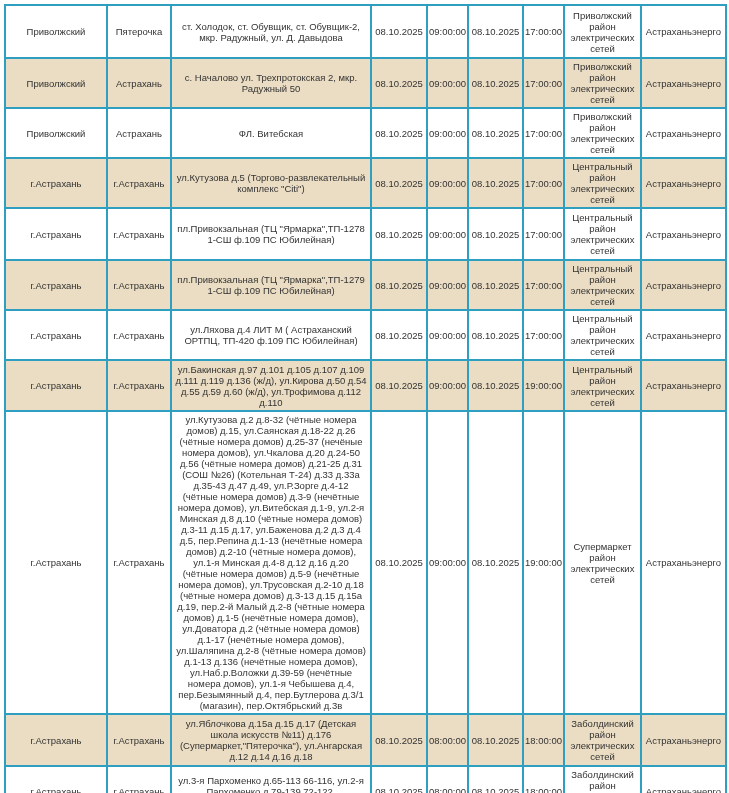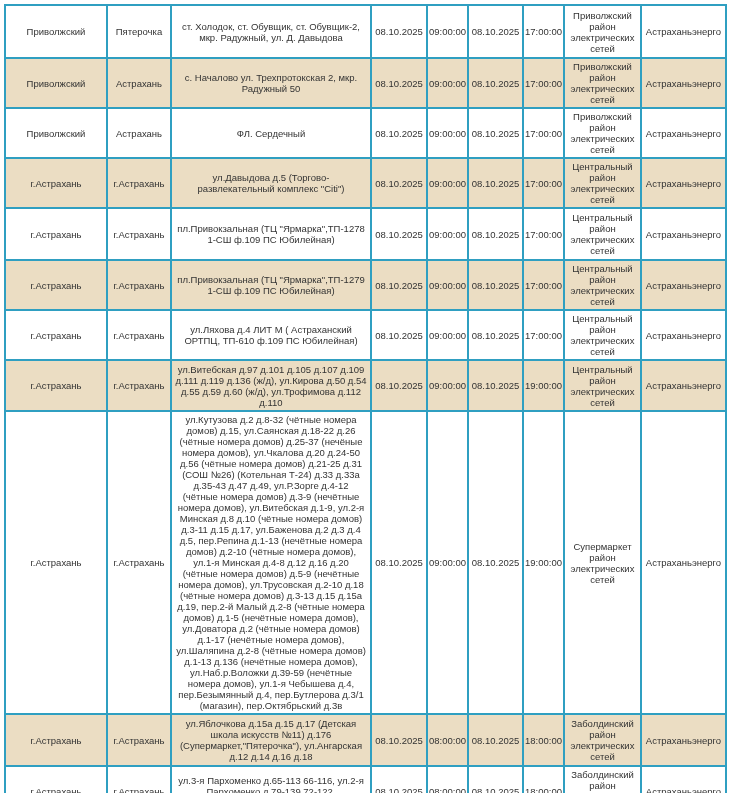--- a/index.html
+++ b/index.html
@@ -81,32 +81,32 @@
           <td>08.10.2025</td>
           <td>09:00:00</td>
           <td>08.10.2025</td>
           <td>17:00:00</td>
           <td>Приволжский район электрических сетей</td>
           <td>Астраханьэнерго</td>
         </tr>
         <tr>
           <td>Приволжский</td>
           <td>Астрахань</td>
-          <td>ФЛ. Сердечный</td>
+          <td>ФЛ. Витебская</td>
           <td>08.10.2025</td>
           <td>09:00:00</td>
           <td>08.10.2025</td>
           <td>17:00:00</td>
           <td>Приволжский район электрических сетей</td>
           <td>Астраханьэнерго</td>
         </tr>
         <tr>
           <td>г.Астрахань</td>
           <td>г.Астрахань</td>
-          <td>ул.Давыдова д.5 (Торгово-развлекательный комплекс "Citi")</td>
+          <td>ул.Кутузова д.5 (Торгово-развлекательный комплекс "Citi")</td>
           <td>08.10.2025</td>
           <td>09:00:00</td>
           <td>08.10.2025</td>
           <td>17:00:00</td>
           <td>Центральный район электрических сетей</td>
           <td>Астраханьэнерго</td>
         </tr>
         <tr>
           <td>г.Астрахань</td>
           <td>г.Астрахань</td>
@@ -125,32 +125,32 @@
           <td>08.10.2025</td>
           <td>09:00:00</td>
           <td>08.10.2025</td>
           <td>17:00:00</td>
           <td>Центральный район электрических сетей</td>
           <td>Астраханьэнерго</td>
         </tr>
         <tr>
           <td>г.Астрахань</td>
           <td>г.Астрахань</td>
-          <td>ул.Ляхова д.4 ЛИТ М ( Астраханский ОРТПЦ, ТП-610 ф.109 ПС Юбилейная)</td>
+          <td>ул.Ляхова д.4 ЛИТ М ( Астраханский ОРТПЦ, ТП-420 ф.109 ПС Юбилейная)</td>
           <td>08.10.2025</td>
           <td>09:00:00</td>
           <td>08.10.2025</td>
           <td>17:00:00</td>
           <td>Центральный район электрических сетей</td>
           <td>Астраханьэнерго</td>
         </tr>
         <tr>
           <td>г.Астрахань</td>
           <td>г.Астрахань</td>
-          <td>ул.Витебская д.97 д.101 д.105 д.107 д.109 д.111 д.119 д.136 (ж/д), ул.Кирова д.50 д.54 д.55 д.59 д.60 (ж/д), ул.Трофимова д.112 д.110</td>
+          <td>ул.Бакинская д.97 д.101 д.105 д.107 д.109 д.111 д.119 д.136 (ж/д), ул.Кирова д.50 д.54 д.55 д.59 д.60 (ж/д), ул.Трофимова д.112 д.110</td>
           <td>08.10.2025</td>
           <td>09:00:00</td>
           <td>08.10.2025</td>
           <td>19:00:00</td>
           <td>Центральный район электрических сетей</td>
           <td>Астраханьэнерго</td>
         </tr>
         <tr>
           <td>г.Астрахань</td>
           <td>г.Астрахань</td>

